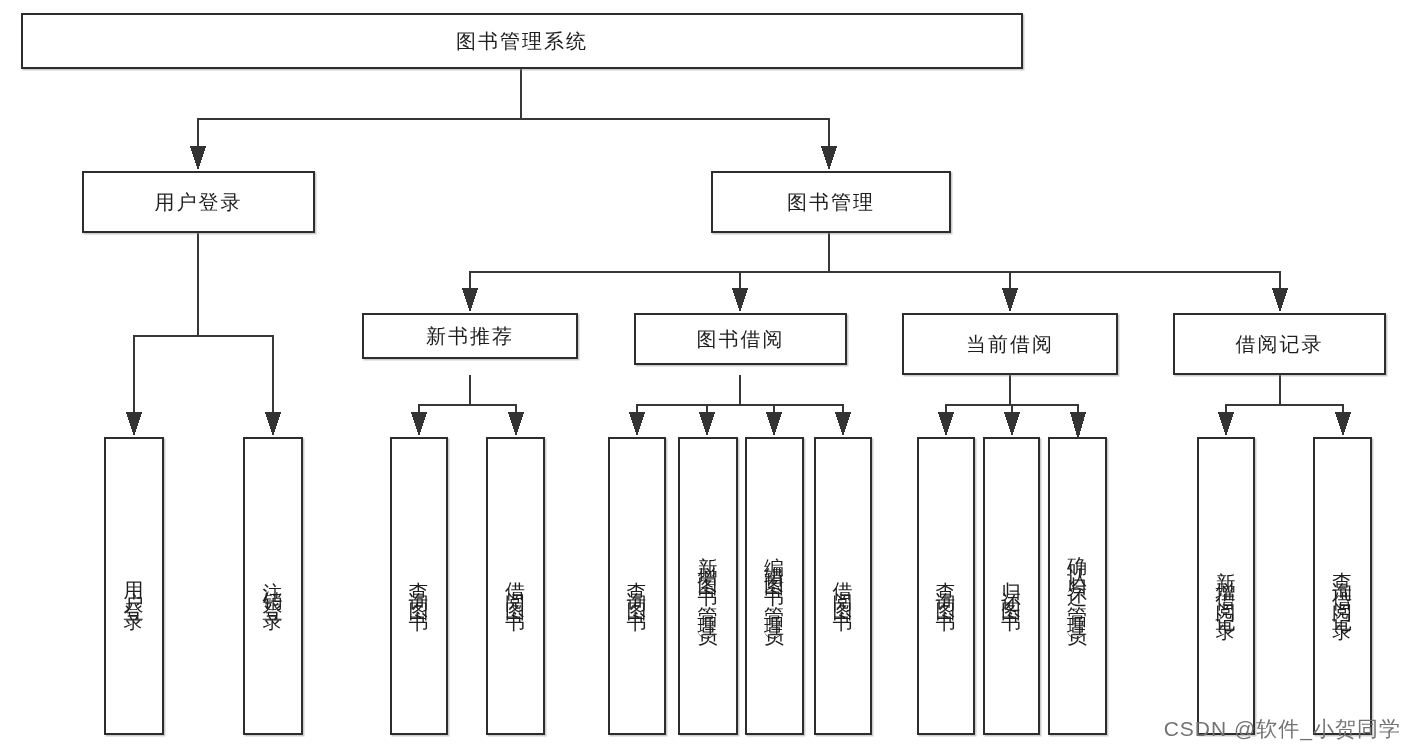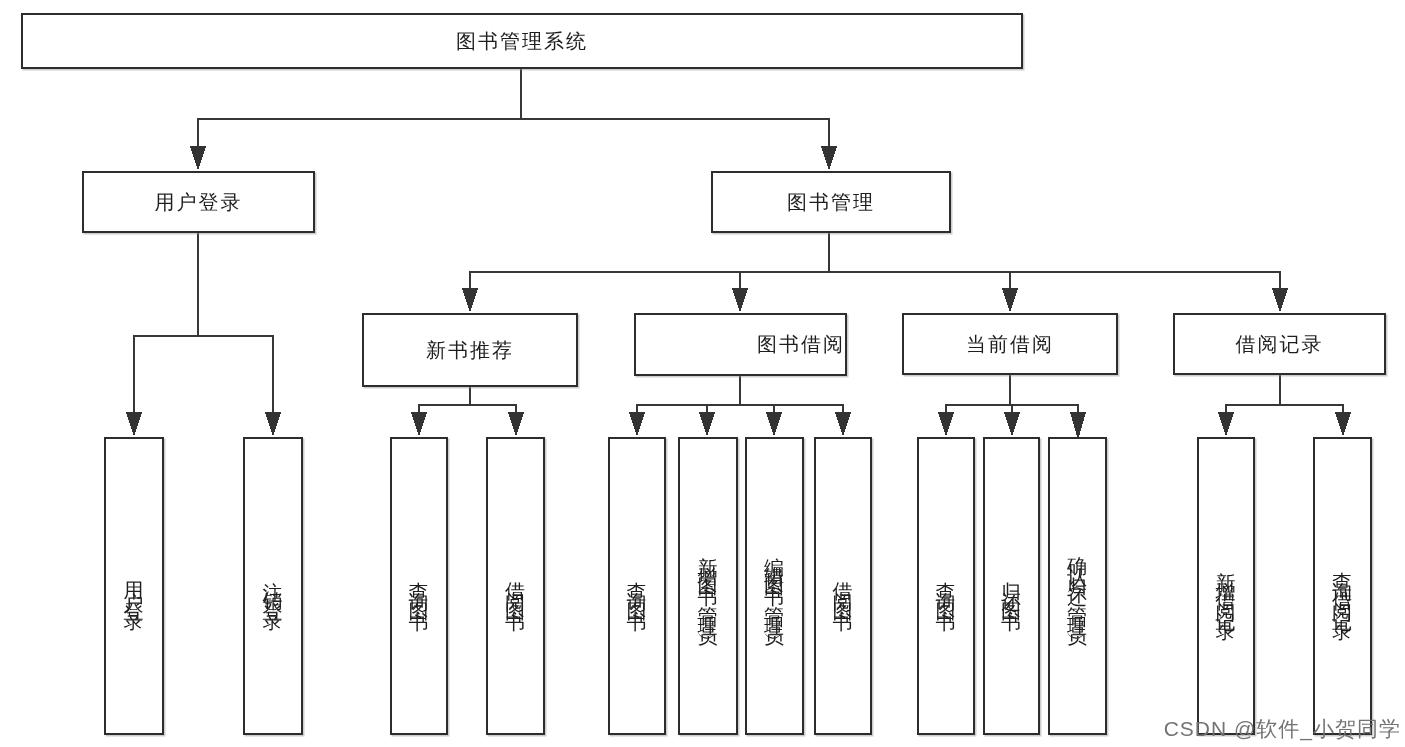--- a/index.html
+++ b/index.html
@@ -41,22 +41,22 @@
     writing-mode: vertical-lr;
     letter-spacing: 10px;
     line-height: 1;
     font-size: 20px;
   }
 
   
   .n-root          { left: 21px;   top: 13px;  width: 1002px; height: 56px; }
   .n-user-login    { left: 82px;   top: 171px; width: 233px;  height: 62px; }
   .n-book-mgmt     { left: 711px;  top: 171px; width: 240px;  height: 62px; }
-  .n-new-book      { left: 362px;  top: 313px; width: 216px;  height: 74px; }
-  .n-book-borrow   { left: 634px;  top: 313px; width: 213px;  height: 63px; justify-content: flex-end; }
+  .n-new-book      { left: 362px;  top: 313px; width: 216px;  height: 46px; }
+  .n-book-borrow   { left: 634px;  top: 313px; width: 213px;  height: 52px; }
   .n-cur-borrow    { left: 902px;  top: 313px; width: 216px;  height: 62px; }
   .n-borrow-rec    { left: 1173px; top: 313px; width: 213px;  height: 62px; }
 
   .lf { top: 437px; height: 298px; }
   .l-user-login    { left: 104px;  width: 60px; }
   .l-logout        { left: 243px;  width: 60px; }
   .l-rec-query     { left: 390px;  width: 58px; }
   .l-rec-borrow    { left: 486px;  width: 59px; }
   .l-bb-query      { left: 608px;  width: 58px; }
   .l-bb-add        { left: 678px;  width: 60px; }

